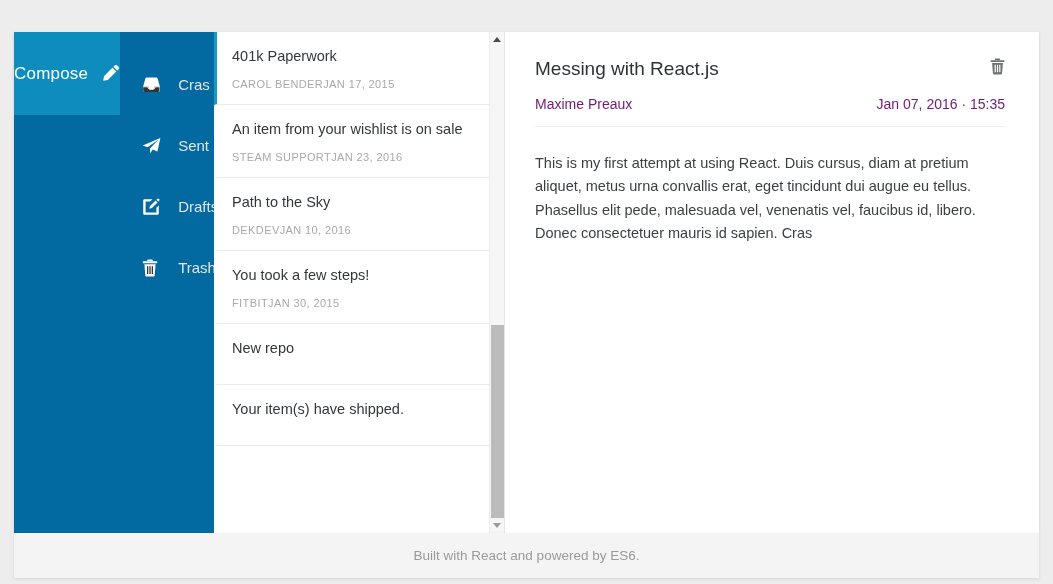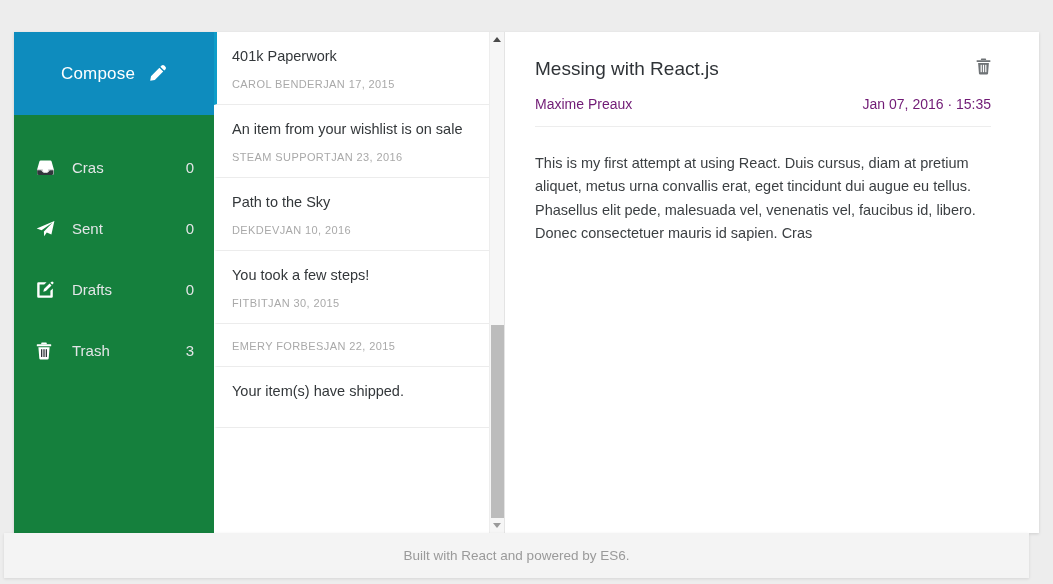--- a/index.html
+++ b/index.html
@@ -19,23 +19,23 @@
     width: 1025px;
     height: 501px;
     display: flex;
     background: #ffffff;
     box-shadow: 0 1px 3px rgba(0,0,0,0.13);
   }
 
   
   #sidebar {
     width: 200px;
-    background: #15803d;
-    display: flex;
-    flex-direction: column;
+    background: #0369a1;
+    display: flex;
+    flex-direction: row;
     flex: 0 0 200px;
   }
 
   #compose-button {
     height: 83px;
     background: #0e8cbe;
     color: #ffffff;
     display: flex;
     align-items: center;
     justify-content: center;
@@ -166,21 +166,21 @@
     width: 13px;
     height: 193px;
     background: #bcbcbc;
     cursor: pointer;
   }
 
   
   #reading-pane {
     flex: 1 1 auto;
     background: #ffffff;
-    padding: 26px 48px 0 30px;
+    padding: 26px 34px 0 30px;
     overflow: hidden;
   }
 
   #reading-header {
     position: relative;
     padding-bottom: 14px;
     border-bottom: 1px solid #ededed;
   }
   #reading-subject {
     font-size: 19px;
@@ -210,21 +210,21 @@
     padding-top: 25px;
     font-size: 14.5px;
     line-height: 1.62;
     color: #3b3f42;
     max-width: 500px;
   }
 
   
   #footer {
     position: absolute;
-    left: 4px;
+    left: 14px;
     top: 533px;
     width: 1025px;
     height: 45px;
     background: #f4f4f4;
     display: flex;
     align-items: center;
     justify-content: center;
     color: #9a9a9a;
     font-size: 13.5px;
     box-shadow: 0 1px 3px rgba(0,0,0,0.10);
@@ -331,24 +331,21 @@
 
       <div class="email-item">
         <div class="email-subject">You took a few steps!</div>
         <div class="email-meta">
           <span class="email-sender">FITBIT</span>
           <span class="email-date">JAN 30, 2015</span>
         </div>
       </div>
 
       <div class="email-item">
-        <div class="email-meta">
-          <span class="email-sender">EMERY FORBES</span>
-          <span class="email-date">JAN 22, 2015</span>
-        </div>
+        <div class="email-subject">New repo</div>
       </div>
 
       <div class="email-item">
         <div class="email-subject">Your item(s) have shipped.</div>
       </div>
 
     </div>
 
     <div id="list-scrollbar">
       <div class="scroll-arrow" id="scroll-up">

